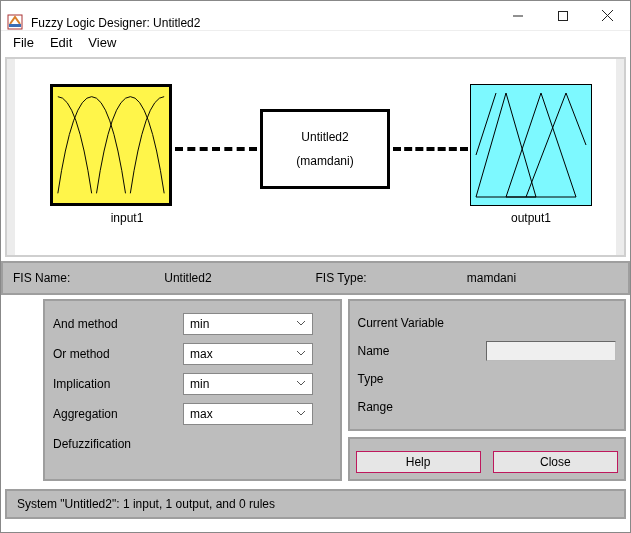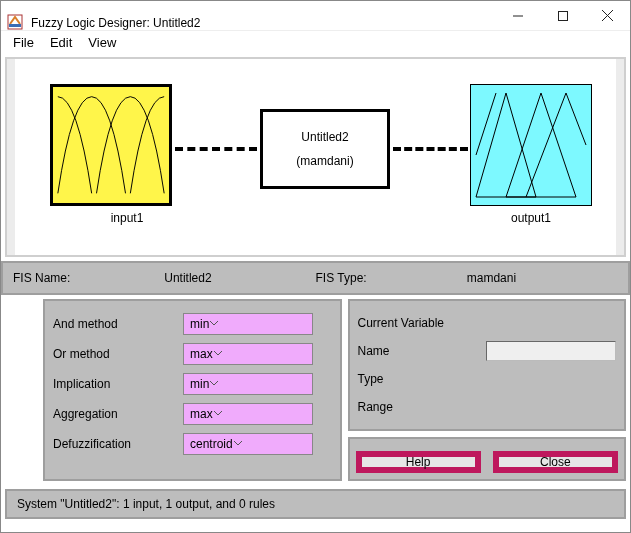--- a/index.html
+++ b/index.html
@@ -26,27 +26,27 @@
   .dashline { position:absolute; top:88px; border-top:4px dashed #000; }
   .dash1 { left:160px; width:82px;}
   .dash2 { left:378px; width:75px;}
   .panel { background:#bdbdbd; border:2px solid #9e9e9e; margin:0; }
   .fis-row { display:flex; padding:8px 10px; font-size:12px;}
   .fis-row .cell { flex:1; }
   .grid2 { display:flex; gap:6px; margin:4px;padding-left:38px;}
   .subpanel { flex:1; background:#bdbdbd; border:2px solid #9e9e9e; padding:8px; font-size:12px;}
   .fldrow { display:flex; align-items:center; height:30px;}
   .fldrow .lab { width:130px;}
-  .select { flex:0 0 130px; height:22px; background:#f0abfc; border:1px solid #888; display:flex; align-items:center; justify-content:flex-start; padding:0 6px; font-size:12px;}
+  .select { flex:0 0 130px; height:22px; background:#ffffff; border:1px solid #888; display:flex; align-items:center; justify-content:space-between; padding:0 6px; font-size:12px;}
   .select .caret svg { width:10px; height:10px;}
   .cv-row { display:flex; align-items:center; height:28px; gap:8px;}
   .cv-row .lab { width:70px;}
   .cv-input { flex:1; height:20px; background:#efefef; border:1px inset #bbb;}
   .btnrow { display:flex; gap:12px; margin-top:6px;}
-  .btn { flex:1; height:22px; background:#e6e6e6; border:6px solid #be185d; display:flex; align-items:center; justify-content:center; font-size:12px;}
+  .btn { flex:1; height:22px; background:#e6e6e6; border:1px solid #be185d; display:flex; align-items:center; justify-content:center; font-size:12px;}
   .status { margin:4px; border:2px solid #9e9e9e; background:#bdbdbd; padding:6px 10px; font-size:12px;}
 </style>
 </head>
 <body>
 
 <div class="window">
 
   <div class="titlebar">
     <div class="icon-box">
       <svg width="16" height="16" viewBox="0 0 16 16">
@@ -157,26 +157,20 @@
         <div class="lab">Aggregation</div>
         <div class="select">
             <span>max</span>
             <span class="caret"><svg viewBox="0 0 10 10">
                 <path d="M1 3 L5 7 L9 3" fill="none" stroke="#555"></path>
               </svg></span>
           </div>
       </div>
       <div class="fldrow">
         <div class="lab">Defuzzification</div>
-        <div class="select">
-            <span>centroid</span>
-            <span class="caret"><svg viewBox="0 0 10 10">
-                <path d="M1 3 L5 7 L9 3" fill="none" stroke="#555"></path>
-              </svg></span>
-          </div>
       </div>
     </div>
 
     <div style="flex:1; display:flex; flex-direction:column; gap:6px;">
       <div class="subpanel" style="flex:1">
         <div class="cv-row">
             <div>Current Variable</div>
           </div>
         <div class="cv-row">
           <div class="lab">Name</div>

